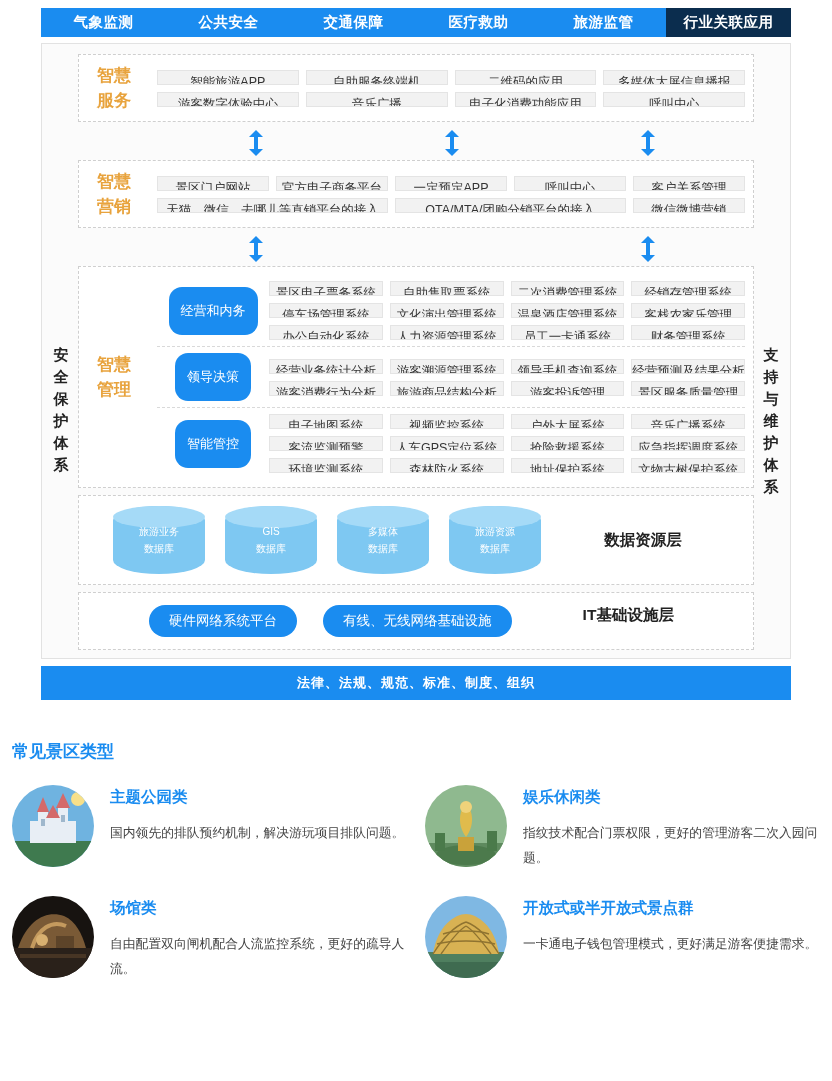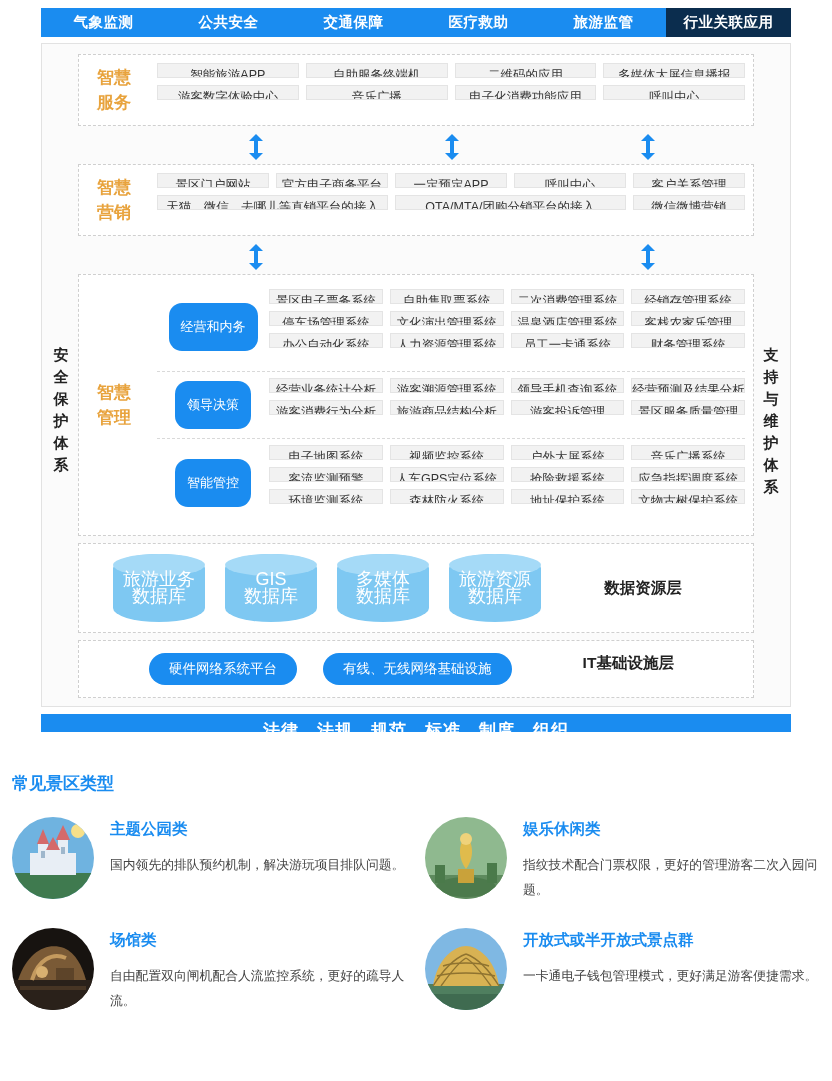--- a/index.html
+++ b/index.html
@@ -78,21 +78,21 @@
     text-align: left;
     padding-left: 10px;
   }
   .band-rows { flex: 1; }
 
   .row {
     display: flex;
     gap: 7px;
     margin-bottom: 7px;
   }
-  .row:last-child { margin-bottom: 17px; }
+  .row:last-child { margin-bottom: 0; }
 
   .cell {
     flex: 1;
     background: #f2f2f2;
     border: 1px solid #e4e4e4;
     height: 15px;
     line-height: 23px;
     text-align: center;
     font-size: 12.5px;
     color: #333;
@@ -197,21 +197,21 @@
     padding-left: 26px;
     flex: 0 0 auto;
   }
   .cyl {
     width: 92px;
     height: 68px;
     background: #7ec8f2;
     border-radius: 46px / 14px;
     position: relative;
     color: #fff;
-    font-size: 18px;
+    font-size: 10px;
     text-align: center;
     display: flex;
     align-items: center;
     justify-content: center;
     flex-direction: column;
     line-height: 17px;
   }
   .cyl:before {
     content: "";
     position: absolute;
@@ -249,23 +249,23 @@
     border-radius: 16px;
     padding: 7px 20px;
     white-space: nowrap;
   }
 
   .law-bar {
     margin: 7px 41px 0 41px;
     background: #1a8cf0;
     color: #fff;
     text-align: center;
-    font-size: 17px;
-    font-weight: bold;
-    height: 18px;
+    font-size: 13px;
+    font-weight: bold;
+    height: 34px;
     line-height: 34px;
     letter-spacing: 1px;
   }
 
   
   .section-title {
     margin: 40px 0 0 12px;
     color: #1a8cf0;
     font-size: 17px;
     font-weight: bold;

